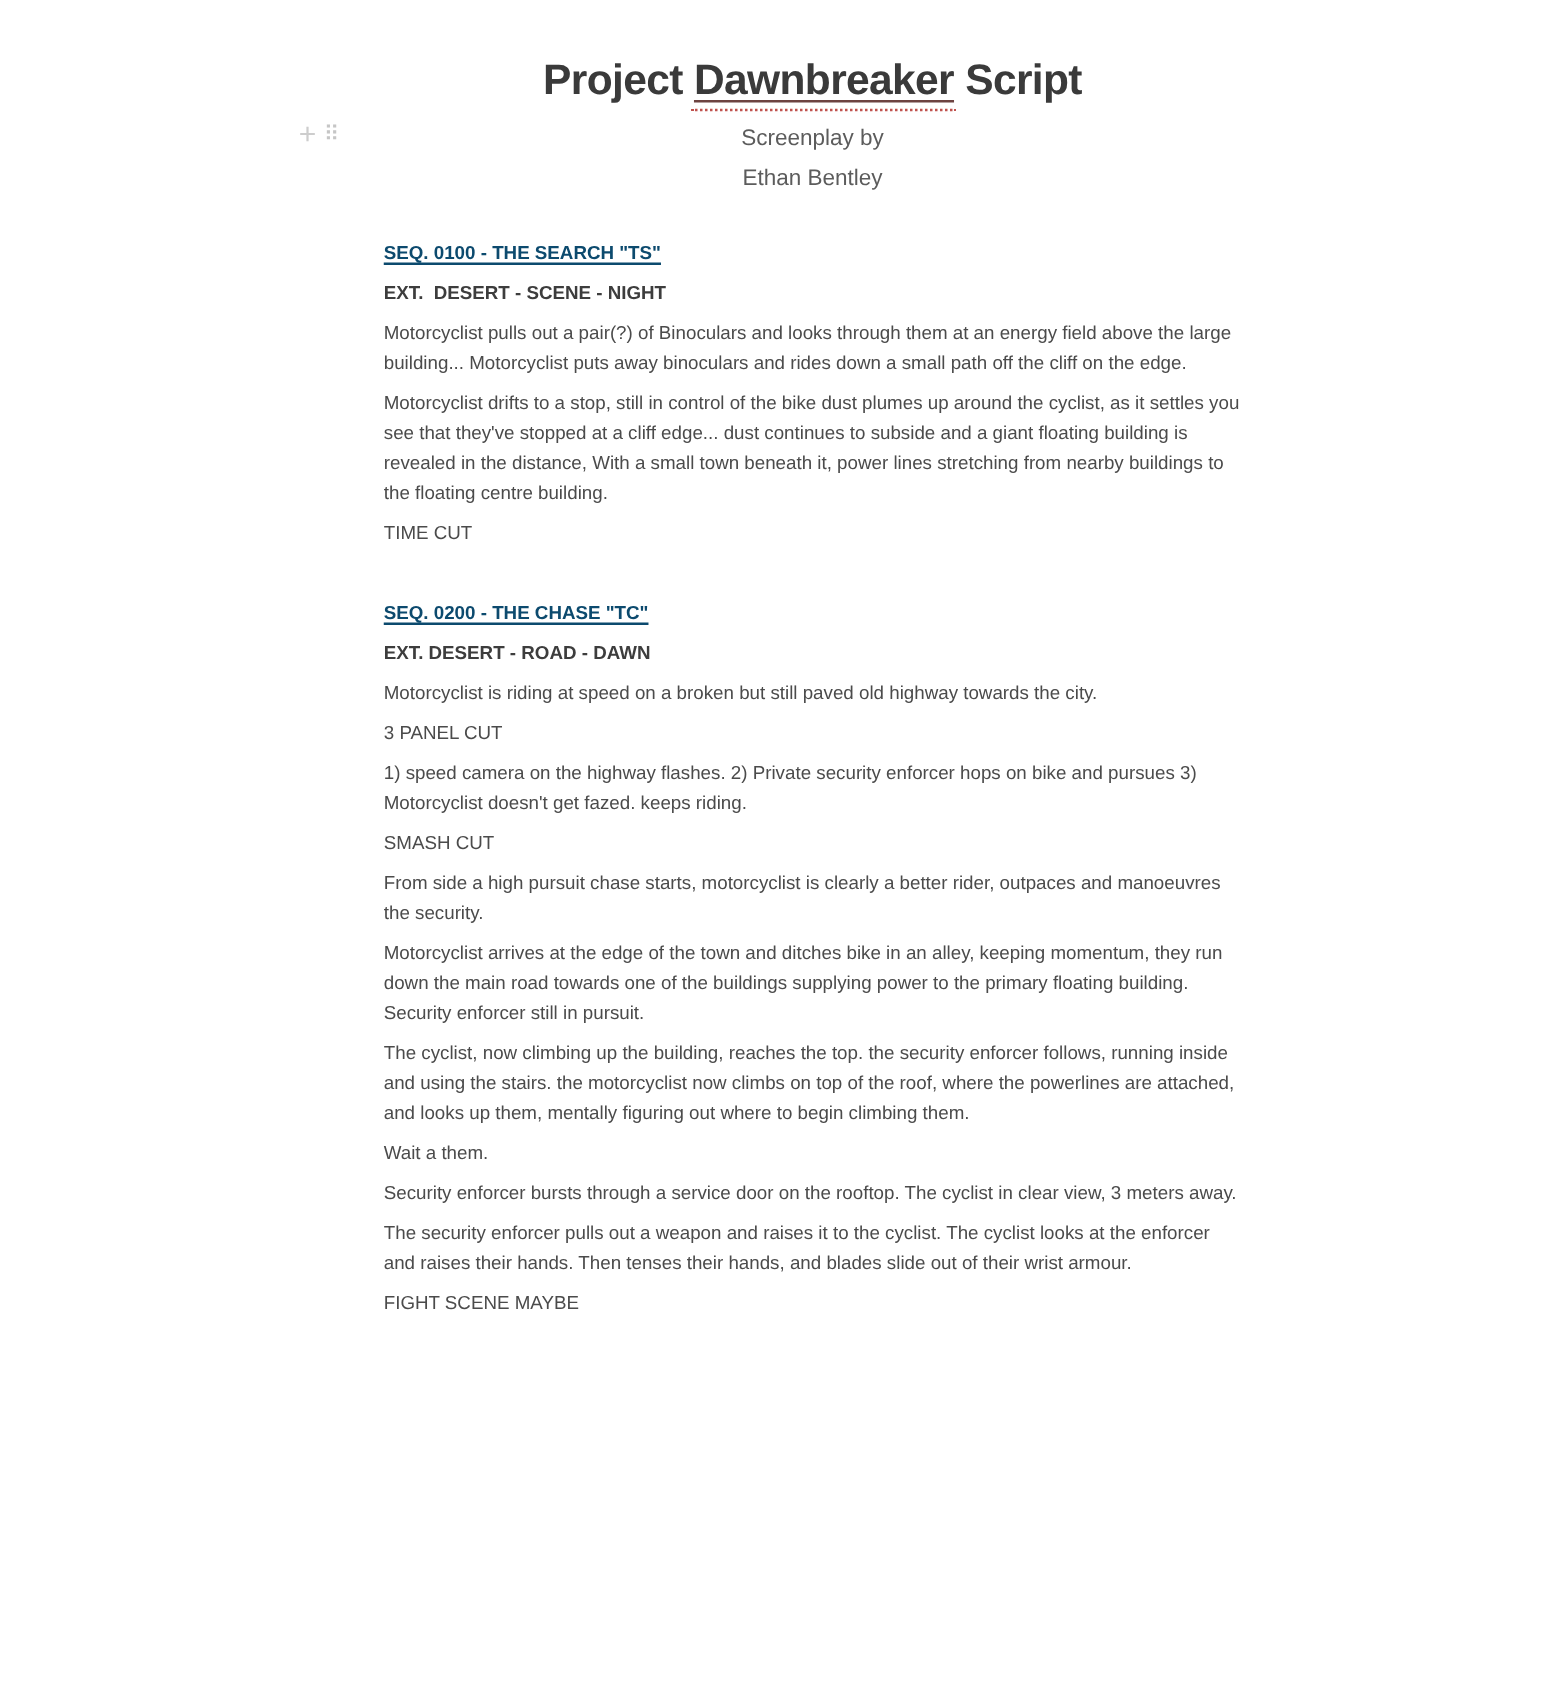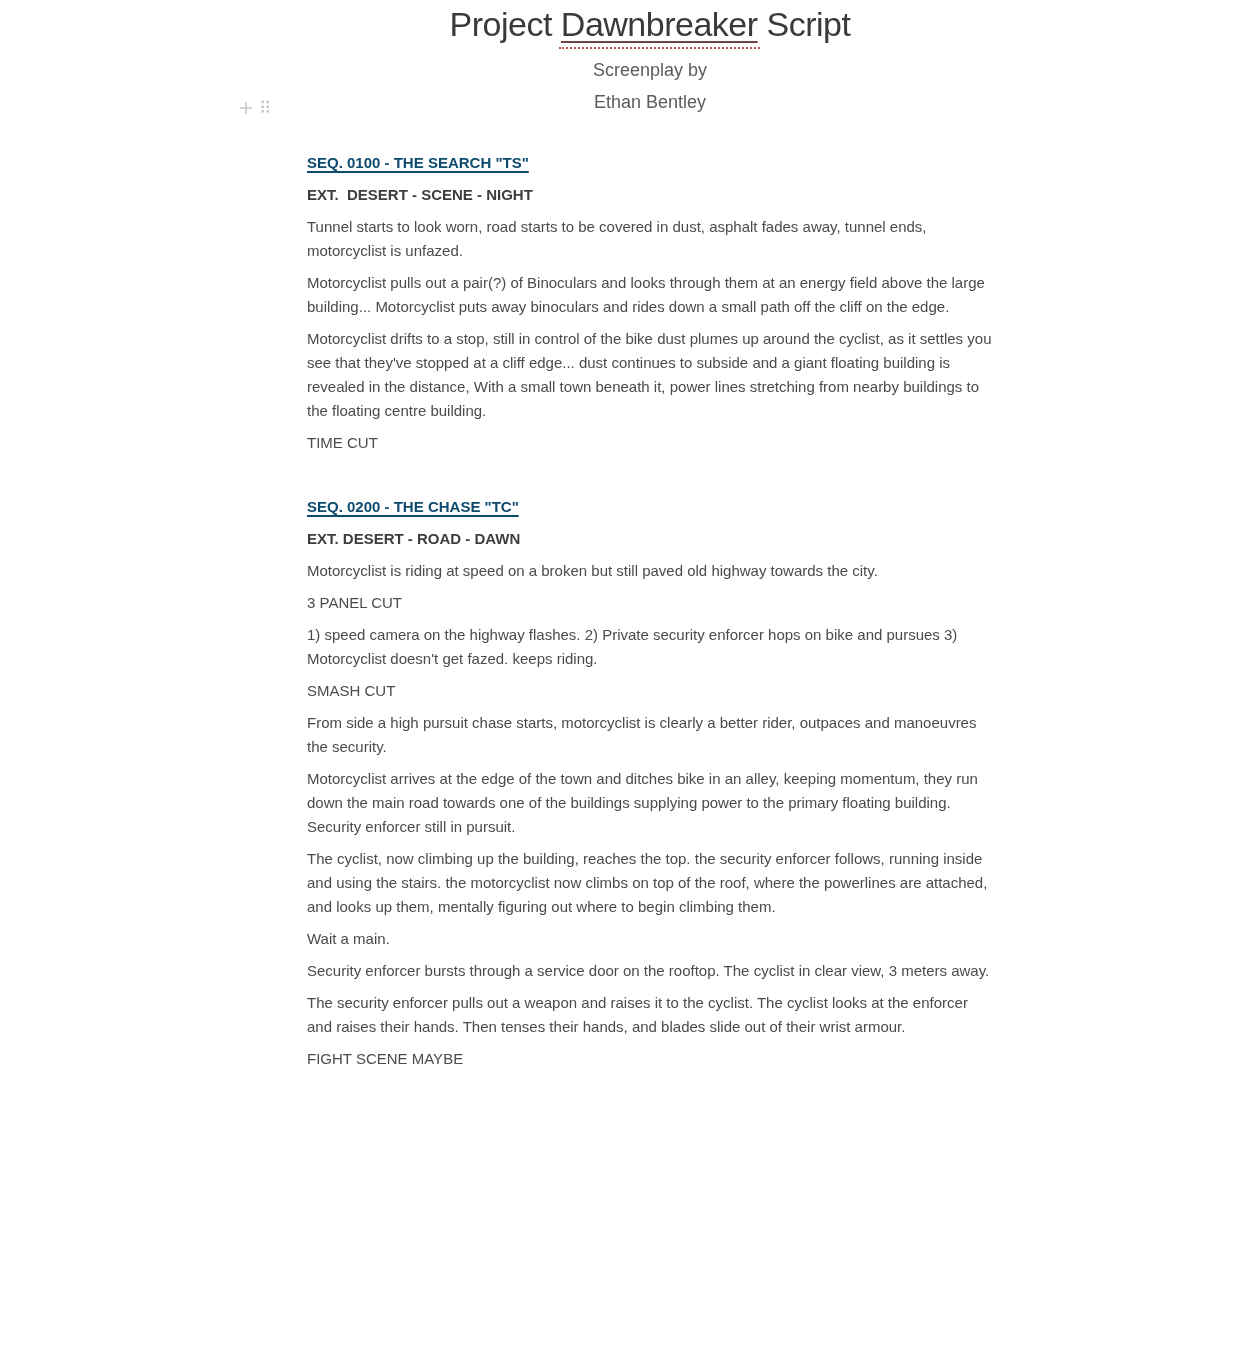--- a/index.html
+++ b/index.html
@@ -42,23 +42,24 @@
   
   .doc {
     position: absolute;
     left: 307px;
     top: 0;
     width: 686px;
   }
 
   .page-title {
     margin: 0;
+    padding-top: 40px;
     font-size: 34px;
     line-height: 48px;
-    font-weight: 400;
+    font-weight: 700;
     color: #3a3a3a;
     text-align: center;
     white-space: pre-wrap;
     letter-spacing: -0.5px;
   }
   .misspelled {
     position: relative;
     text-decoration: underline;
     text-decoration-thickness: 2px;
     text-underline-offset: 5px;
@@ -114,33 +115,32 @@
   <h1 class="page-title"><span>Project </span><span class="misspelled">Dawnbreaker</span><span> Script</span></h1>
 
   <div class="byline">
     <p>Screenplay by</p>
     <p>Ethan Bentley</p>
   </div>
 
   <div class="script">
       <div class="block seq-heading">SEQ. 0100 - THE SEARCH "TS"</div>
       <div class="block slugline">EXT.  DESERT - SCENE - NIGHT</div>
-      <div class="block action">Tunnel starts to look worn, road starts to be covered in dust, asphalt fades away, tunnel ends, motorcyclist is unfazed.</div>
       <div class="block action">Motorcyclist pulls out a pair(?) of Binoculars and looks through them at an energy field above the large building... Motorcyclist puts away binoculars and rides down a small path off the cliff on the edge.</div>
       <div class="block action">Motorcyclist drifts to a stop, still in control of the bike dust plumes up around the cyclist, as it settles you see that they've stopped at a cliff edge... dust continues to subside and a giant floating building is revealed in the distance, With a small town beneath it, power lines stretching from nearby buildings to the floating centre building.</div>
       <div class="block action">TIME CUT</div>
       <div class="block spacer"></div>
       <div class="block seq-heading">SEQ. 0200 - THE CHASE "TC"</div>
       <div class="block slugline">EXT. DESERT - ROAD - DAWN</div>
       <div class="block action">Motorcyclist is riding at speed on a broken but still paved old highway towards the city.</div>
       <div class="block action">3 PANEL CUT</div>
       <div class="block action">1) speed camera on the highway flashes. 2) Private security enforcer hops on bike and pursues 3) Motorcyclist doesn't get fazed. keeps riding.</div>
       <div class="block action">SMASH CUT</div>
       <div class="block action">From side a high pursuit chase starts, motorcyclist is clearly a better rider, outpaces and manoeuvres the security.</div>
       <div class="block action">Motorcyclist arrives at the edge of the town and ditches bike in an alley, keeping momentum, they run down the main road towards one of the buildings supplying power to the primary floating building. Security enforcer still in pursuit.</div>
       <div class="block action">The cyclist, now climbing up the building, reaches the top. the security enforcer follows, running inside and using the stairs. the motorcyclist now climbs on top of the roof, where the powerlines are attached, and looks up them, mentally figuring out where to begin climbing them.</div>
-      <div class="block action">Wait a main.</div>
+      <div class="block action">Wait a them.</div>
       <div class="block action">Security enforcer bursts through a service door on the rooftop. The cyclist in clear view, 3 meters away.</div>
       <div class="block action">The security enforcer pulls out a weapon and raises it to the cyclist. The cyclist looks at the enforcer and raises their hands. Then tenses their hands, and blades slide out of their wrist armour.</div>
       <div class="block action">FIGHT SCENE MAYBE</div>
     </div>
 
 </div>
 
 </body></html>

